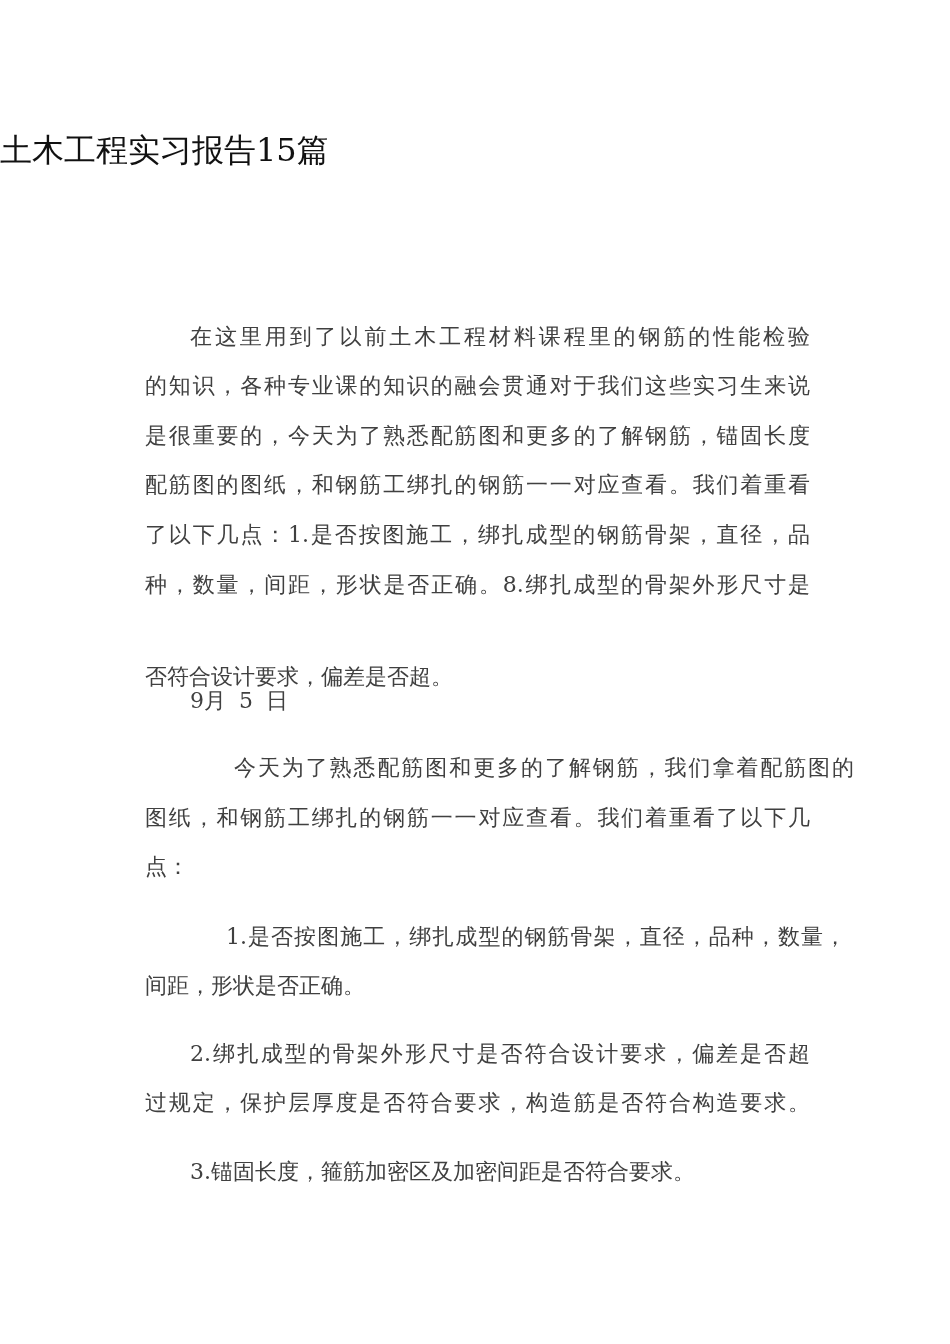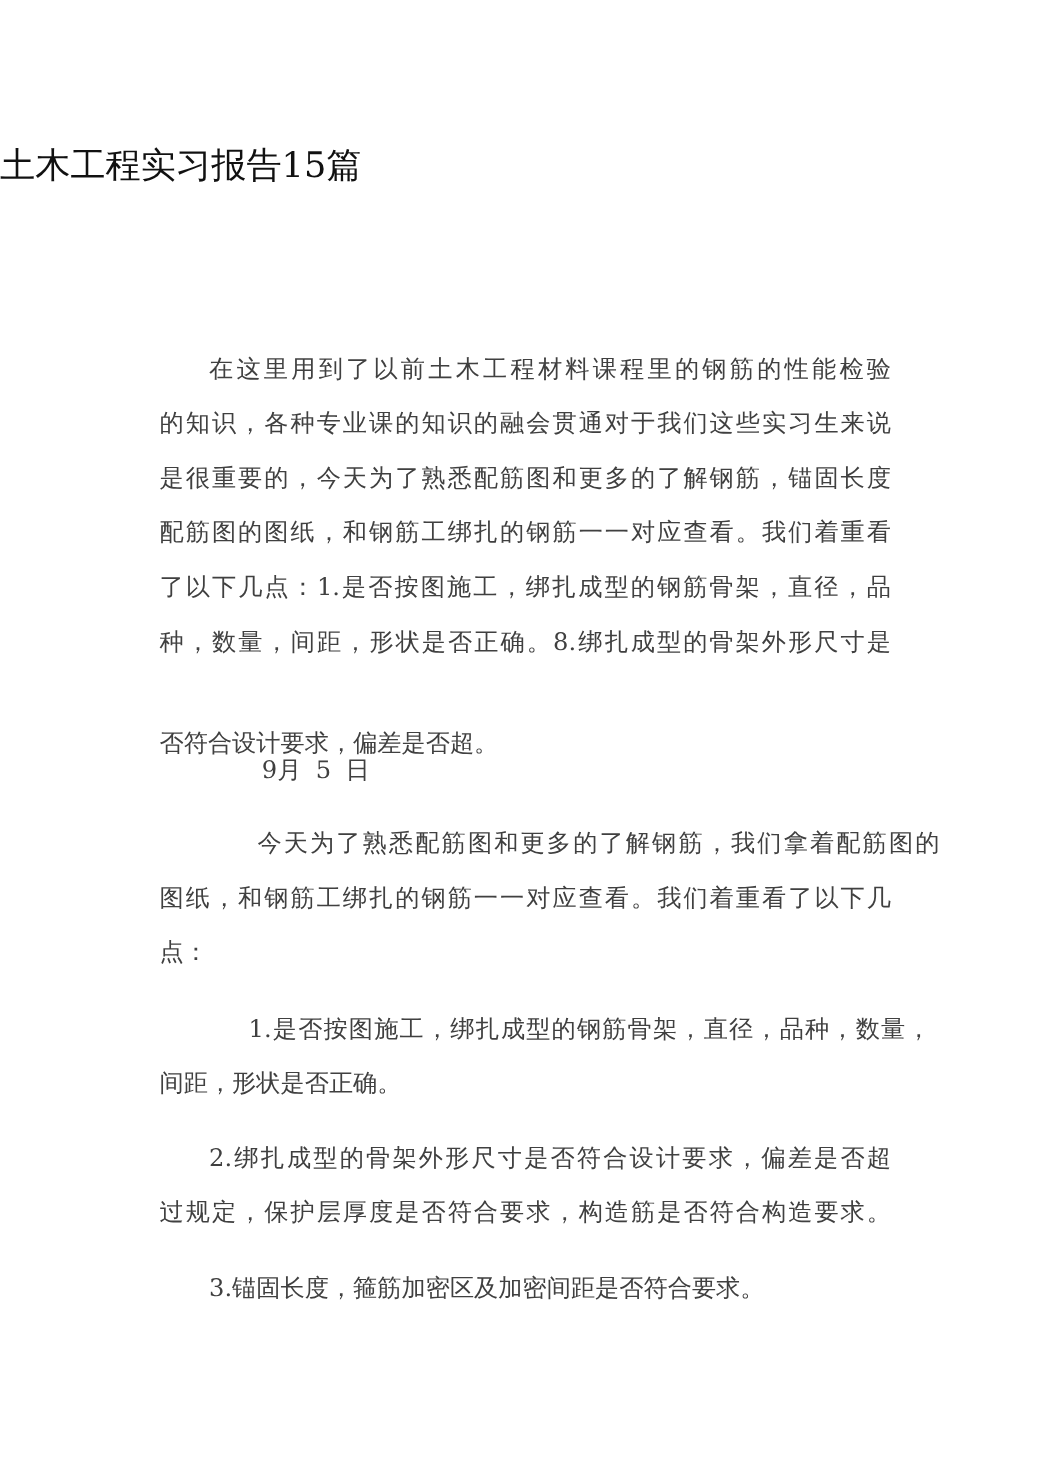--- a/index.html
+++ b/index.html
@@ -72,21 +72,21 @@
   <div>
     <div class="line indent justify" style="top:321px;">在这里用到了以前土木工程材料课程里的钢筋的性能检验</div>
     <div class="line justify" style="top:370px;">的知识，各种专业课的知识的融会贯通对于我们这些实习生来说</div>
     <div class="line justify" style="top:420px;">是很重要的，今天为了熟悉配筋图和更多的了解钢筋，锚固长度</div>
     <div class="line justify" style="top:469px;">配筋图的图纸，和钢筋工绑扎的钢筋一一对应查看。我们着重看</div>
     <div class="line justify" style="top:519px;">了以下几点：1.是否按图施工，绑扎成型的钢筋骨架，直径，品</div>
     <div class="line justify" style="top:569px;">种，数量，间距，形状是否正确。8.绑扎成型的骨架外形尺寸是</div>
     <div class="line" style="top:626px;margin-top:35px;">否符合设计要求，偏差是否超。</div>
   </div>
 
-  <div class="line indent" style="top:685px; word-spacing:6px;margin-left:48px;">9月 5 日</div>
+  <div class="line indent" style="top:685px; word-spacing:6px;">9月 5 日</div>
 
   <div>
     <div class="line indent justify" style="top:752px;margin-left:44px;">今天为了熟悉配筋图和更多的了解钢筋，我们拿着配筋图的</div>
     <div class="line justify" style="top:802px;">图纸，和钢筋工绑扎的钢筋一一对应查看。我们着重看了以下几</div>
     <div class="line" style="top:851px;">点：</div>
   </div>
 
   <div>
     <div class="line indent justify" style="top:921px;margin-left:36px;">1.是否按图施工，绑扎成型的钢筋骨架，直径，品种，数量，</div>
     <div class="line" style="top:970px;">间距，形状是否正确。</div>

